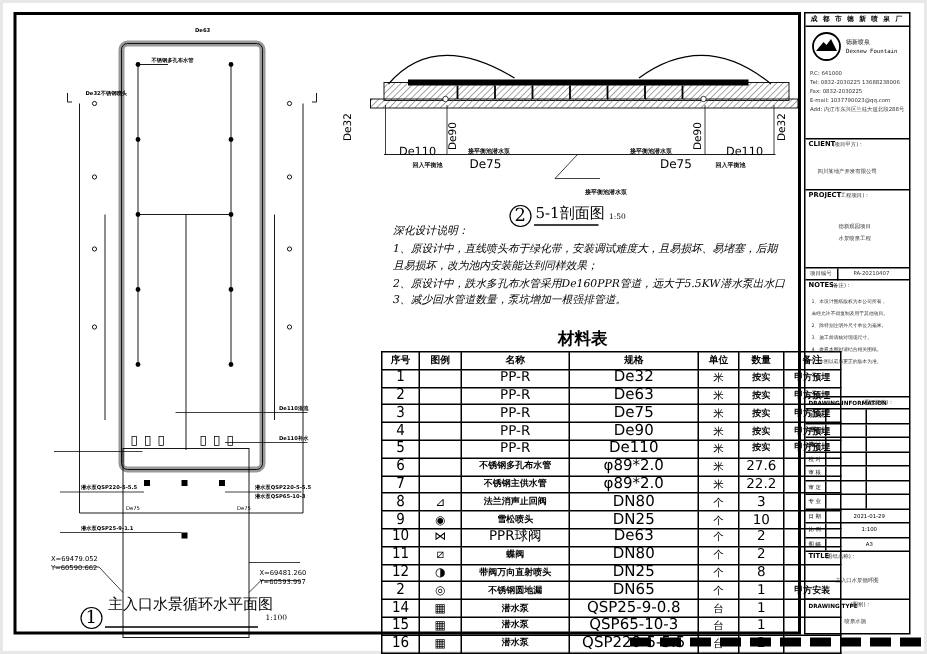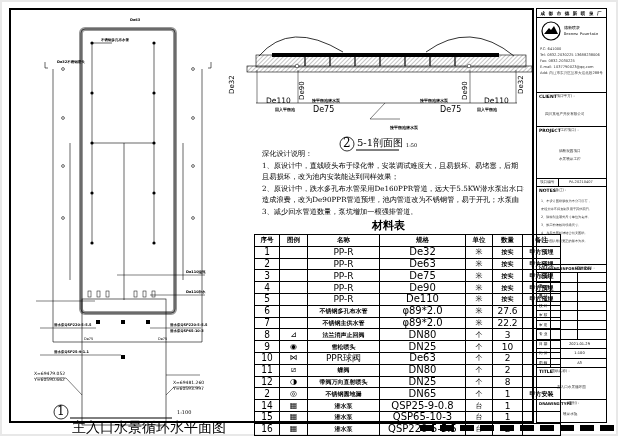--- a/index.html
+++ b/index.html
@@ -2,21 +2,21 @@
 <html><head>
 <meta charset="utf-8">
 <style>
   html,body{margin:0;padding:0;background:#e8e8e8;}
   body{width:618px;height:436px;position:relative;overflow:hidden;font-family:"DejaVu Sans",sans-serif;color:#000;}
   .sheet{position:absolute;left:2px;top:2px;width:614px;height:432px;background:#fff;}
   .frame{position:absolute;left:9px;top:8px;width:525px;height:415px;border:2px solid #000;box-sizing:border-box;}
   svg{position:absolute;left:0;top:0;}
   .t{position:absolute;white-space:nowrap;line-height:1;}
   .notes{position:absolute;left:262px;top:148px;width:262px;font-size:7.2px;line-height:11.6px;font-family:"DejaVu Serif",serif;}
-  .notes div{white-space:nowrap;overflow:hidden;}
+  .notes div{white-space:nowrap;overflow:hidden;font-style:italic;}
   .mat-title{position:absolute;left:372px;top:218px;font-size:11px;font-family:"DejaVu Serif",serif;font-weight:bold;}
   table.mat{position:absolute;left:254px;top:234px;border-collapse:collapse;font-size:7px;}
   table.mat td{border:1px solid #000;height:10.8px;padding:0;text-align:center;line-height:10px;}
   .mat .num{font-family:"DejaVu Sans Condensed","DejaVu Sans",sans-serif;font-size:10px;}
   .mat .spec{font-size:10px;}
   .mat .nm{font-size:6px;font-weight:bold;}
   .mat .nm.big{font-size:9px;font-weight:normal;}
   .mat .hd td{font-weight:bold;font-size:6.5px;}
   .tb{position:absolute;left:536px;top:8px;width:71px;height:415px;border:1.5px solid #000;box-sizing:border-box;font-size:4px;}
   .tb .row{position:absolute;left:0;width:100%;border-bottom:1px solid #000;box-sizing:border-box;}
@@ -134,21 +134,21 @@
     <line x1="356" y1="150" x2="399" y2="150" stroke="#000" stroke-width="1"></line>
   </g>
   <defs>
     <pattern id="hatch" width="3" height="3" patternUnits="userSpaceOnUse" patternTransform="rotate(45)">
       <line x1="0" y1="0" x2="0" y2="3" stroke="#555" stroke-width="0.7"></line>
     </pattern>
   </defs>
 </svg>
 
 <span class="t" style="left:57px;top:405px;font-size:12px;font-family:'DejaVu Serif',serif;">1</span>
-<span class="t" style="left:72px;top:420px;font-size:14px;font-family:'DejaVu Serif',serif;">主入口水景循环水平面图</span>
+<span class="t" style="left:72px;top:399px;font-size:10px;font-family:'DejaVu Serif',serif;">主入口水景循环水平面图</span>
 <span class="t" style="left:177px;top:410px;font-size:5px;font-family:'DejaVu Serif',serif;">1:100</span>
 <span class="t" style="left:34px;top:372px;font-size:4.5px;">X=69479.052</span>
 <span class="t" style="left:34px;top:378px;font-size:4.5px;">Y=60590.662</span>
 <span class="t" style="left:173px;top:381px;font-size:4.5px;">X=69481.260</span>
 <span class="t" style="left:173px;top:387px;font-size:4.5px;">Y=60593.997</span>
 <span class="t" style="left:54px;top:324px;font-size:3.5px;font-weight:bold;">潜水泵QSP220-5-5.5</span>
 <span class="t" style="left:170px;top:324px;font-size:3.5px;font-weight:bold;">潜水泵QSP220-5-5.5</span>
 <span class="t" style="left:170px;top:330px;font-size:3.5px;font-weight:bold;">潜水泵QSP65-10-3</span>
 <span class="t" style="left:54px;top:351px;font-size:3.5px;font-weight:bold;">潜水泵QSP25-9-1.1</span>
 <span class="t" style="left:57px;top:61px;font-size:3.5px;font-weight:bold;">De32不锈钢喷头</span>
@@ -174,21 +174,20 @@
 <span class="t" style="left:390px;top:126px;font-size:4px;font-weight:bold;">接平衡池潜水泵</span>
 <span class="t" style="left:343px;top:137px;font-size:12px;font-family:'DejaVu Serif',serif;">2</span>
 <span class="t" style="left:357px;top:138px;font-size:10px;font-family:'DejaVu Serif',serif;">5-1剖面图</span>
 <span class="t" style="left:406px;top:143px;font-size:5px;font-family:'DejaVu Serif',serif;">1:50</span>
 
 <div class="notes">
   <div>深化设计说明：</div>
   <div>1、原设计中，直线喷头布于绿化带，安装调试难度大，且易损坏、易堵塞，后期</div>
   <div>且易损坏，改为池内安装能达到同样效果；</div>
   <div>2、原设计中，跌水多孔布水管采用De160PPR管道，远大于5.5KW潜水泵出水口径，</div>
-  <div>造成浪费，改为De90PPR管道预埋，池内管道改为不锈钢管，易于开孔；水泵由</div>
   <div>3、减少回水管道数量，泵坑增加一根强排管道。</div>
 </div>
 
 <div class="mat-title">材料表</div>
 <table class="mat">
   <colgroup>
       <col style="width:25px">
       <col style="width:28px">
       <col style="width:72px">
       <col style="width:86px">

